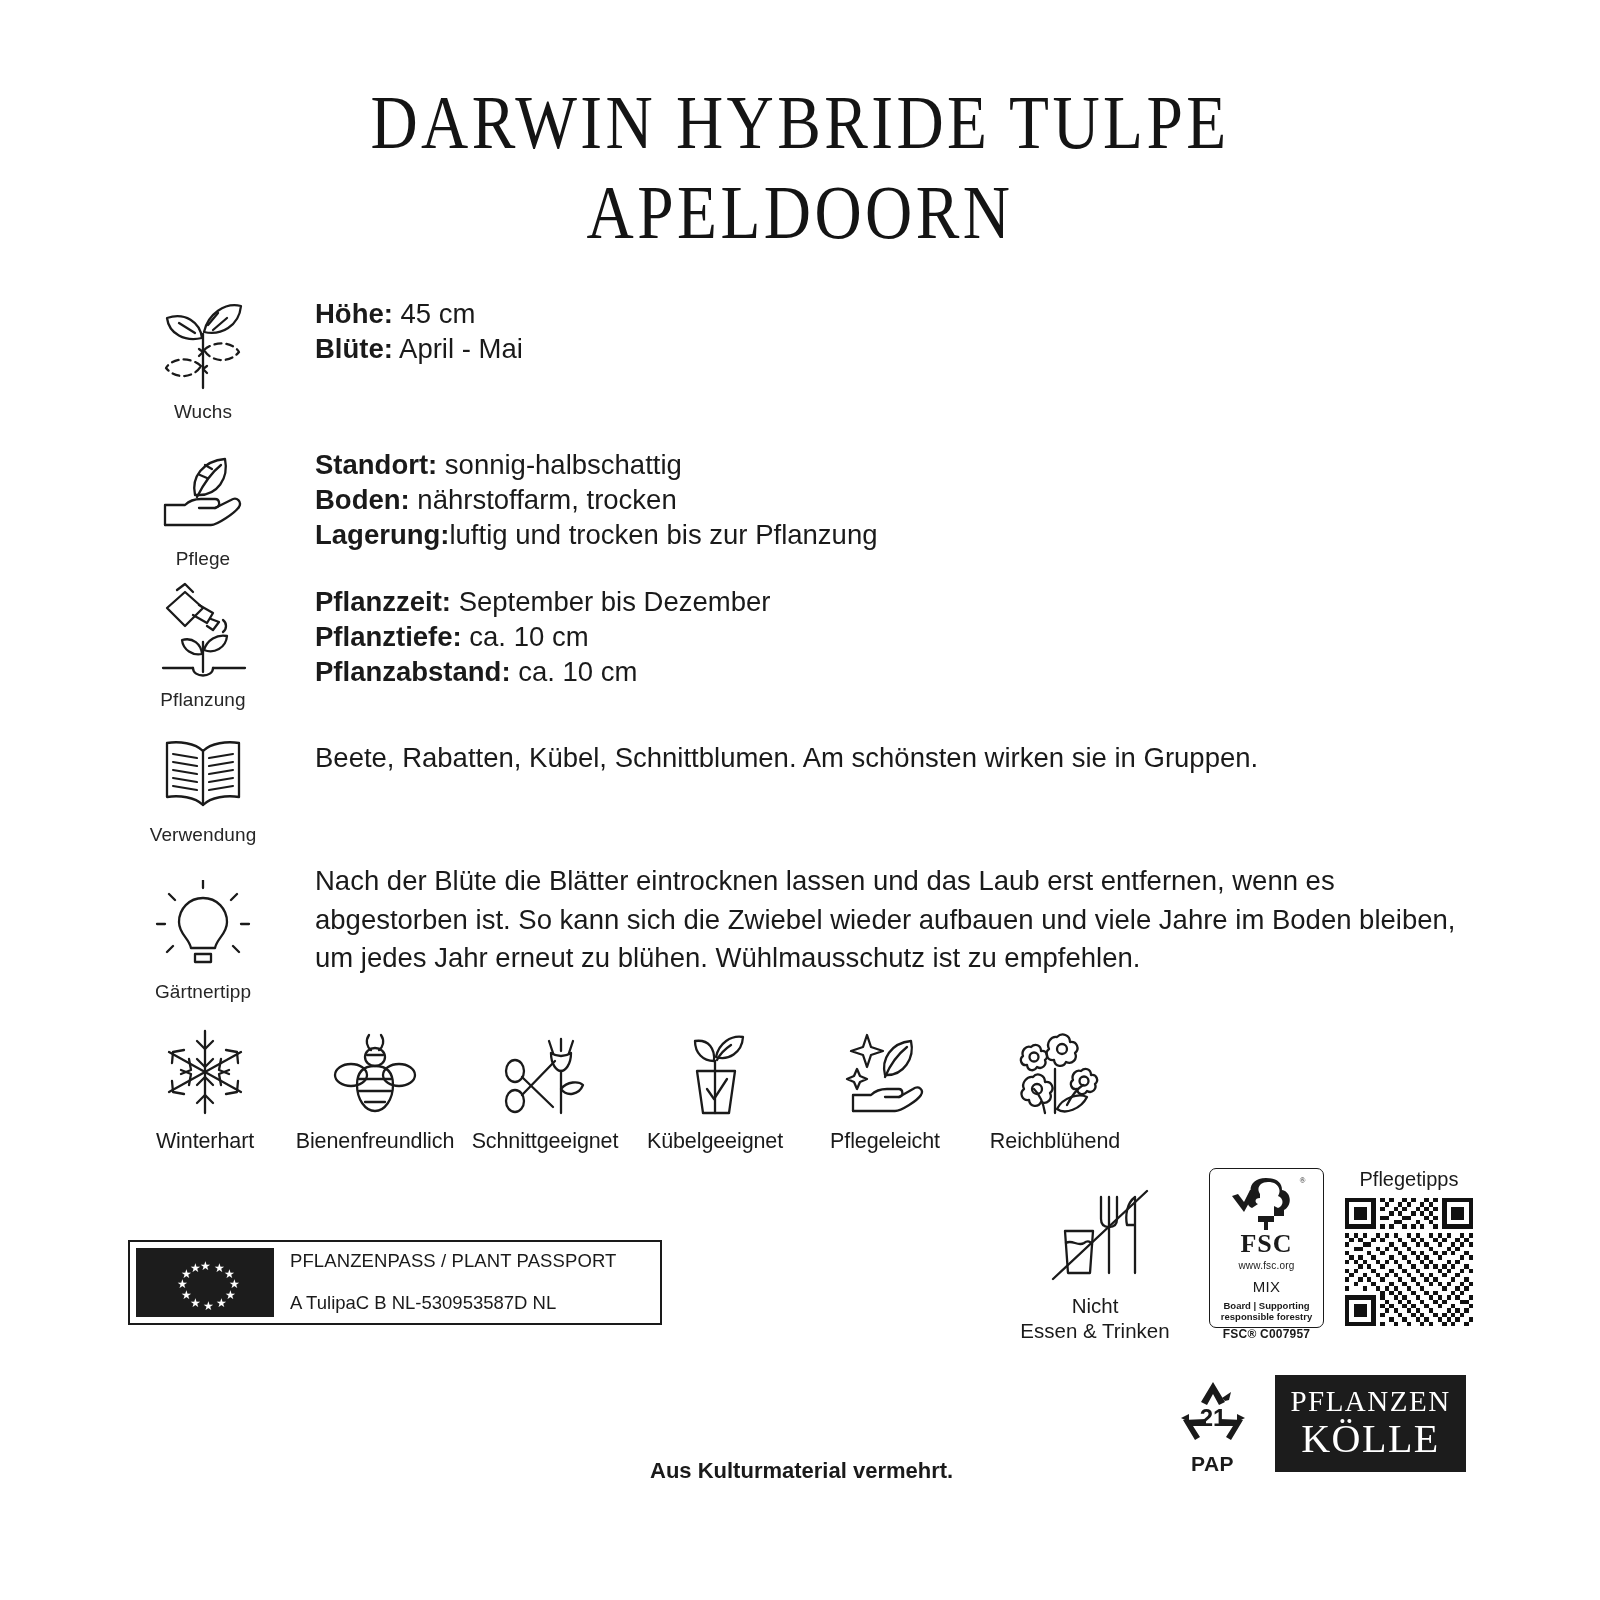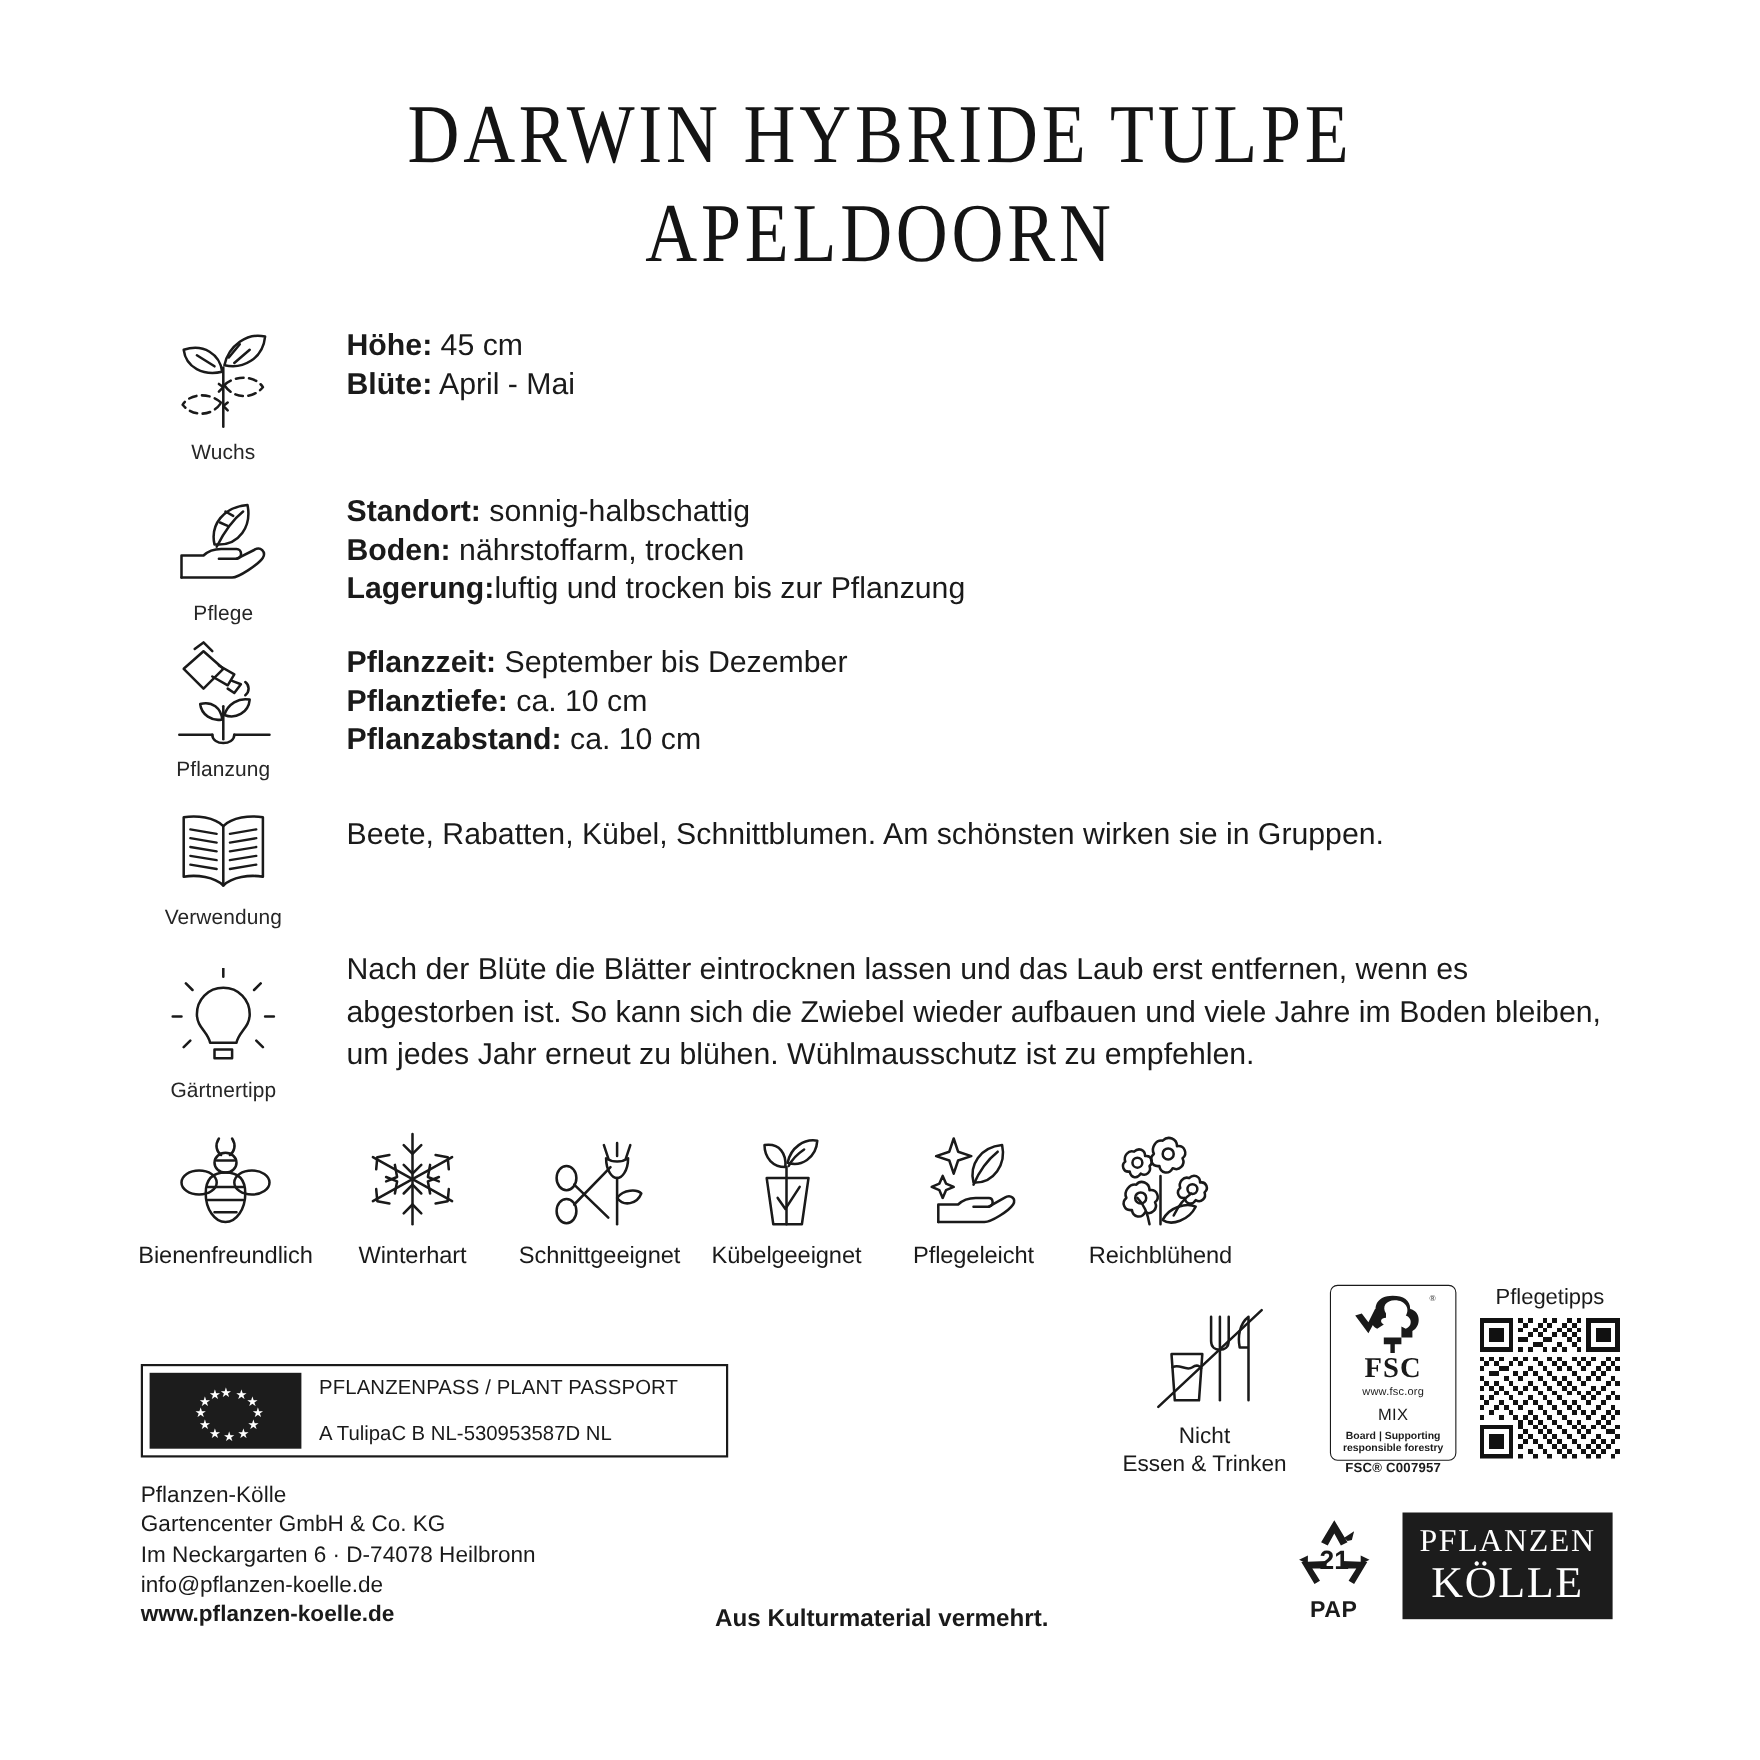--- a/index.html
+++ b/index.html
@@ -324,35 +324,20 @@
         <path class="st" d="M48 8 V0.5 M20 20 L14 14 M76 20 L82 14 M10 44 H2 M86 44 H94 M18 66 L12 72 M78 66 L84 72"></path>
       </svg>
       <div class="icon-caption">Gärtnertipp</div>
     </div>
     <div class="text-cell" style="padding-top:0;">
       <div class="para" style="max-width:1170px;">Nach der Blüte die Blätter eintrocknen lassen und das Laub erst entfernen, wenn es abgestorben ist. So kann sich die Zwiebel wieder aufbauen und viele Jahre im Boden bleiben, um jedes Jahr erneut zu blühen. Wühlmausschutz ist zu empfehlen.</div>
     </div>
   </div>
 
   <div class="features">
-
-    <div class="feature">
-      <div class="feature-icon">
-        <svg width="92" height="90" viewBox="0 0 92 90">
-          <path class="st" d="M40 8 C36 14 38 20 42 23 M52 8 C56 14 54 20 50 23"></path>
-          <ellipse class="st" cx="46" cy="30" rx="10" ry="9"></ellipse>
-          <path class="st" d="M38 28 H54"></path>
-          <ellipse class="st" cx="22" cy="48" rx="16" ry="11"></ellipse>
-          <ellipse class="st" cx="70" cy="48" rx="16" ry="11"></ellipse>
-          <path class="st" d="M46 39 C32 39 28 48 28 58 C28 72 36 84 46 84 C56 84 64 72 64 58 C64 48 60 39 46 39 Z"></path>
-          <path class="st" d="M30 52 H62 M30 64 H62 M36 75 H56"></path>
-        </svg>
-      </div>
-      <div class="feature-label">Bienenfreundlich</div>
-    </div>
 
     <div class="feature">
       <div class="feature-icon">
         <svg width="92" height="90" viewBox="0 0 92 90">
           <g class="st">
             <path d="M46 4 V86"></path>
             <path d="M10 25 L82 65"></path>
             <path d="M82 25 L10 65"></path>
             <path d="M38 14 L46 22 L54 14"></path>
             <path d="M38 76 L46 68 L54 76"></path>
@@ -368,20 +353,35 @@
             <path d="M30 58 L32 47 L22 43"></path>
           </g>
         </svg>
       </div>
       <div class="feature-label">Winterhart</div>
     </div>
 
     <div class="feature">
       <div class="feature-icon">
         <svg width="92" height="90" viewBox="0 0 92 90">
+          <path class="st" d="M40 8 C36 14 38 20 42 23 M52 8 C56 14 54 20 50 23"></path>
+          <ellipse class="st" cx="46" cy="30" rx="10" ry="9"></ellipse>
+          <path class="st" d="M38 28 H54"></path>
+          <ellipse class="st" cx="22" cy="48" rx="16" ry="11"></ellipse>
+          <ellipse class="st" cx="70" cy="48" rx="16" ry="11"></ellipse>
+          <path class="st" d="M46 39 C32 39 28 48 28 58 C28 72 36 84 46 84 C56 84 64 72 64 58 C64 48 60 39 46 39 Z"></path>
+          <path class="st" d="M30 52 H62 M30 64 H62 M36 75 H56"></path>
+        </svg>
+      </div>
+      <div class="feature-label">Bienenfreundlich</div>
+    </div>
+
+    <div class="feature">
+      <div class="feature-icon">
+        <svg width="92" height="90" viewBox="0 0 92 90">
           <path class="st" d="M62 12 L62 24 M50 14 L54 26 M74 14 L70 26"></path>
           <path class="st" d="M52 26 C52 38 58 44 62 44 C66 44 72 38 72 26 C66 30 58 30 52 26 Z"></path>
           <path class="st" d="M62 44 V86"></path>
           <path class="st" d="M62 62 C68 54 80 54 84 58 C80 68 68 70 62 62 Z"></path>
           <ellipse class="st" cx="16" cy="44" rx="9" ry="11"></ellipse>
           <ellipse class="st" cx="16" cy="74" rx="9" ry="11"></ellipse>
           <path class="st" d="M23 50 L54 80"></path>
           <path class="st" d="M23 68 L56 34"></path>
         </svg>
       </div>
@@ -460,27 +460,20 @@
           <span class="pp-right">C</span>
         </div>
         <div class="pp-row">
           <span>B NL-530953587</span>
           <span class="pp-right">D NL</span>
         </div>
       </div>
     </div>
   </div>
 
-  <div class="address">
-    <div>Pflanzen-Kölle</div>
-    <div>Gartencenter GmbH &amp; Co. KG</div>
-    <div>Im Neckargarten 6 · D-74078 Heilbronn</div>
-    <div>info@pflanzen-koelle.de</div>
-    <div class="bold">www.pflanzen-koelle.de</div>
-  </div>
 
   <div class="kulturmaterial">Aus Kulturmaterial vermehrt.</div>
 
   <div class="noeat">
     <svg width="120" height="100" viewBox="0 0 120 100">
       <path class="st" d="M30 46 H58 L55 88 H33 Z"></path>
       <path class="st" d="M31 58 C37 54 43 62 49 58 C53 55 56 57 57 59"></path>
       <path class="st" d="M74 12 V40 M66 12 V34 M82 12 V34 M66 34 C66 40 70 42 74 42 C78 42 82 40 82 34"></path>
       <path class="st" d="M74 42 V88"></path>
       <path class="st" d="M100 12 C92 18 90 30 92 40 H100 V12 Z M100 40 V88"></path>

